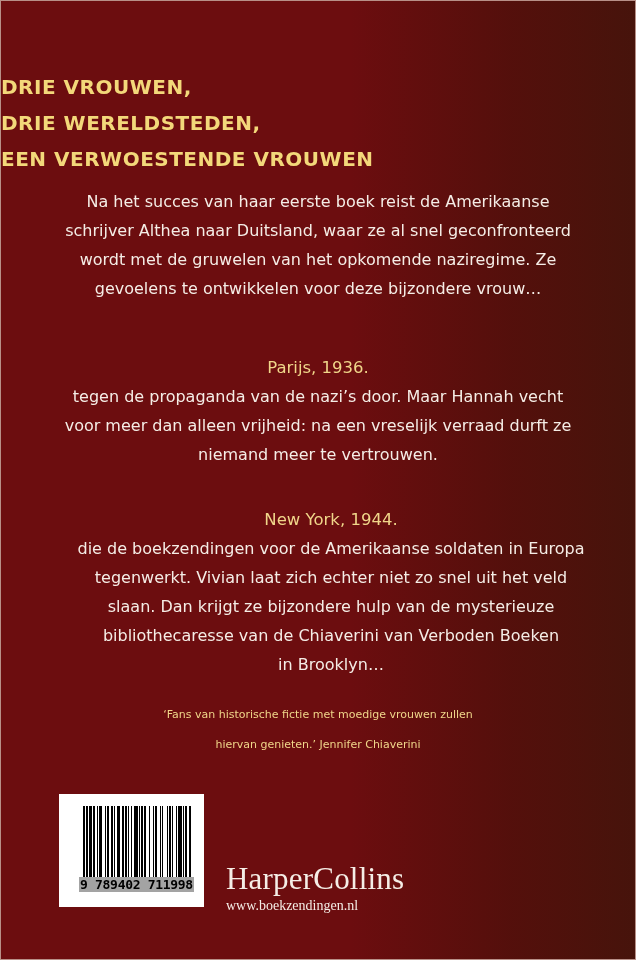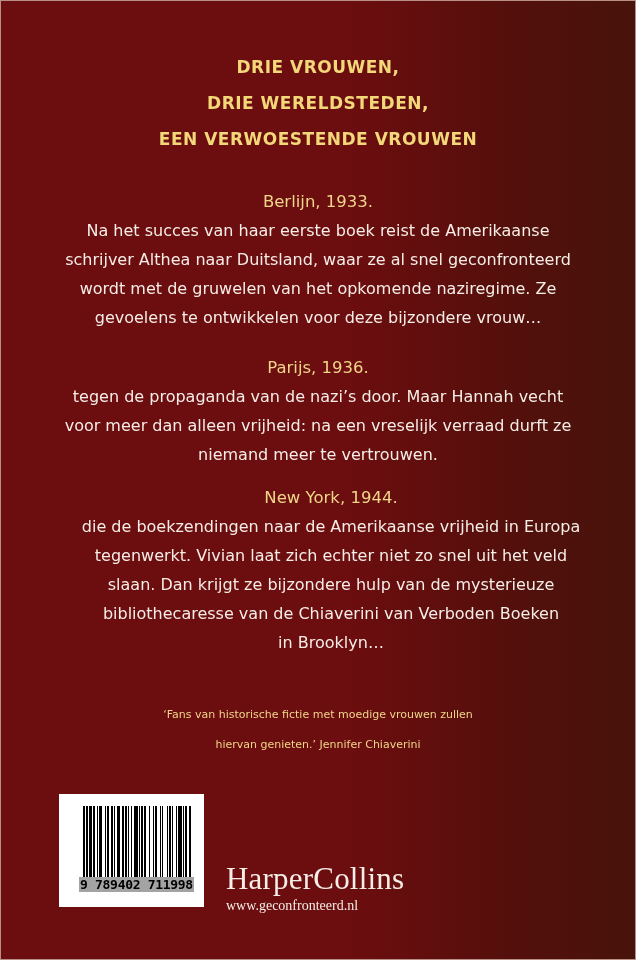--- a/index.html
+++ b/index.html
@@ -8,46 +8,45 @@
     position: relative;
     width: 634px; height: 958px;
     border: 1px solid #b89088;
     background:
       linear-gradient(to right, rgba(0,0,0,0) 0%, rgba(0,0,0,0) 55%, rgba(40,20,5,0.35) 80%, rgba(40,25,8,0.55) 100%),
       #6c0d0f;
     font-family: "DejaVu Sans", "Liberation Sans", sans-serif;
     overflow: hidden;
   }
   .tagline {
-    position: absolute; left: 0; right: 0; top: 48px;
-    text-align: center;
+    position: absolute; left: 0; right: 0; top: 68px;
     color: #f3d87a;
     font-weight: bold;
-    font-size: 17px;
+    font-size: 20px;
     letter-spacing: 0.5px;
     line-height: 36px;
   }
   .tagline div { white-space: nowrap; }
   .section {
     position: absolute; left: 0; right: 0;
     text-align: center;
     font-size: 16px;
     line-height: 29px;
   }
   .section .place {
     color: #f0d68a;
     font-size: 16.5px;
   }
   .section .line {
     color: #f5ede6;
     white-space: nowrap;
   }
   #sec-berlin { top: 186px; }
   #sec-paris { top: 352px; }
-  #sec-newyork { top: 482px; margin-left: 26px; }
+  #sec-newyork { top: 504px; margin-left: 26px; }
   .quote {
     position: absolute; left: 0; right: 0; top: 699px;
     text-align: center;
     color: #f0d68a;
     font-size: 11px;
     line-height: 30px;
   }
   .quote div { white-space: nowrap; }
   .barcode-box {
     position: absolute; left: 58px; top: 793px;
@@ -94,37 +93,36 @@
 
 <div class="cover">
 
   <div class="tagline">
     <div>DRIE VROUWEN,</div>
     <div>DRIE WERELDSTEDEN,</div>
     <div>EEN VERWOESTENDE VROUWEN</div>
   </div>
 
   <div class="section" id="sec-berlin">
-    <div class="place">Berlijn, 1933.</div>
     <div class="line">Na het succes van haar eerste boek reist de Amerikaanse</div>
     <div class="line">schrijver Althea naar Duitsland, waar ze al snel geconfronteerd</div>
     <div class="line">wordt met de gruwelen van het opkomende naziregime. Ze</div>
     <div class="line">gevoelens te ontwikkelen voor deze bijzondere vrouw…</div>
   </div>
 
   <div class="section" id="sec-paris">
     <div class="place">Parijs, 1936.</div>
     <div class="line">tegen de propaganda van de nazi’s door. Maar Hannah vecht</div>
     <div class="line">voor meer dan alleen vrijheid: na een vreselijk verraad durft ze</div>
     <div class="line">niemand meer te vertrouwen.</div>
   </div>
 
   <div class="section" id="sec-newyork">
     <div class="place">New York, 1944.</div>
-    <div class="line">die de boekzendingen naar de Amerikaanse vrijheid in Europa</div>
+    <div class="line">die de boekzendingen voor de Amerikaanse soldaten in Europa</div>
     <div class="line">tegenwerkt. Vivian laat zich echter niet zo snel uit het veld</div>
     <div class="line">slaan. Dan krijgt ze bijzondere hulp van de mysterieuze</div>
     <div class="line">bibliothecaresse van de Chiaverini van Verboden Boeken</div>
     <div class="line">in Brooklyn…</div>
   </div>
 
   <div class="quote">
     <div>‘Fans van historische fictie met moedige vrouwen zullen</div>
     <div>hiervan genieten.’ Jennifer Chiaverini</div>
   </div>
@@ -193,16 +191,16 @@
         <span style="width: 1.25px; background: rgb(255, 255, 255);"></span>
         <span style="width: 2.5px; background: rgb(0, 0, 0);"></span>
         <span style="width: 1.25px; background: rgb(255, 255, 255);"></span>
         <span style="width: 2.5px; background: rgb(0, 0, 0);"></span>
       </div>
     <div class="barcode-number">9 789402 711998</div>
   </div>
 
   <div class="publisher">
     <div class="name">HarperCollins</div>
-    <div class="url">www.geconfronteerd.nl</div>
+    <div class="url">www.boekzendingen.nl</div>
   </div>
 
 </div>
 
 </body></html>

